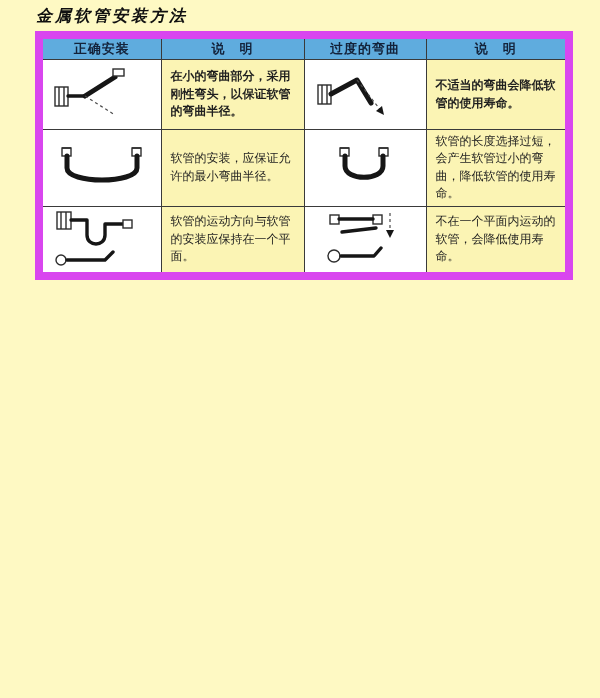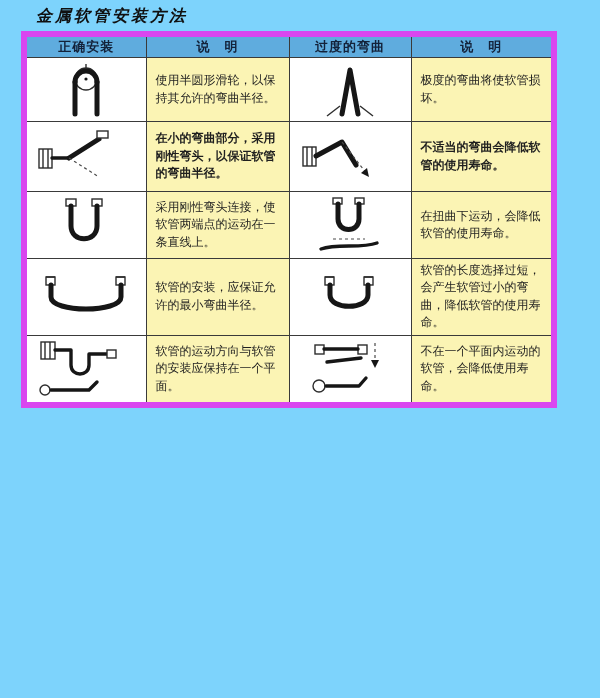--- a/index.html
+++ b/index.html
@@ -1,38 +1,38 @@
 <!DOCTYPE html>
 <html><head>
 <meta charset="utf-8">
 <style>
   html,body { margin:0; padding:0; }
   .page {
     position:relative;
     width:600px; height:698px;
-    background:#7dd3fc;
+    background:#fef9c3;
     font-family:"Liberation Sans", sans-serif;
     overflow:hidden;
     box-sizing:border-box;
   }
   .title {
     margin:6px 0 4px 36px;
     font-family:"DejaVu Serif", serif;
     font-style:italic;
     font-weight:bold;
     font-size:16px;
     letter-spacing:3px;
     color:#101010;
   }
   table.install {
     border-collapse:collapse;
     table-layout:fixed;
-    margin-left:21px;
+    margin-left:35px;
     width:530px;
-    border:6px solid #d946ef;
+    border:8px solid #d946ef;
   }
   table.install th, table.install td {
     border:1px solid #3a3a3a;
     box-sizing:border-box;
   }
   th.hdr {
     background:#5facde;
     height:22px;
     font-size:13px;
     font-weight:bold;
@@ -83,41 +83,20 @@
       <tr>
         <th class="hdr">正确安装</th>
         <th class="hdr">说　明</th>
         <th class="hdr">过度的弯曲</th>
         <th class="hdr">说　明</th>
       </tr>
     </thead>
     <tbody>
 
 
-      <tr style="height:64px;">
-        <td class="img-cell">
-          <svg width="110" height="56" viewBox="0 0 110 56">
-            <path class="thin" d="M55 2 L55 7"></path>
-            <circle class="thin" cx="55" cy="17" r="11"></circle>
-            <circle class="solid" cx="55" cy="17" r="1.6"></circle>
-            <path class="hose" d="M44 20 L44 52"></path>
-            <path class="hose" d="M66 20 L66 52"></path>
-            <path class="hose" d="M44 20 A11 11 0 0 1 66 20"></path>
-          </svg>
-        </td>
-        <td class="desc-cell">使用半圆形滑轮，以保持其允许的弯曲半径。</td>
-        <td class="img-cell">
-          <svg width="110" height="56" viewBox="0 0 110 56">
-            <path class="hose" d="M47 52 L55 8 L63 52"></path>
-            <path class="thin" d="M45 44 L32 54"></path>
-            <path class="thin" d="M65 44 L78 54"></path>
-          </svg>
-        </td>
-        <td class="desc-cell">极度的弯曲将使软管损坏。</td>
-      </tr>
 
 
       <tr style="height:70px;font-weight:bold;">
         <td class="img-cell">
           <svg width="110" height="56" viewBox="0 0 110 56">
             <rect class="fit" x="8" y="20" width="13" height="19"></rect>
             <path class="thin" d="M12 20 L12 39 M17 20 L17 39"></path>
             <path class="hose2" d="M21 29 L38 29"></path>
             <path class="hose" d="M38 29 L68 10"></path>
             <rect class="fit" x="66" y="2" width="11" height="7"></rect>
@@ -131,40 +110,20 @@
             <path class="thin" d="M12 18 L12 37 M17 18 L17 37"></path>
             <path class="hose" d="M21 27 L47 13 L61 36"></path>
             <path class="dash" d="M47 13 L72 45"></path>
             <polygon class="solid" points="74,48 66,44 72,39"></polygon>
           </svg>
         </td>
         <td class="desc-cell">不适当的弯曲会降低软管的使用寿命。</td>
       </tr>
 
 
-      <tr style="height:67px;">
-        <td class="img-cell">
-          <svg width="110" height="56" viewBox="0 0 110 56">
-            <rect class="fit" x="35" y="2" width="10" height="7"></rect>
-            <rect class="fit" x="61" y="2" width="10" height="7"></rect>
-            <path class="hose" d="M40 9 L40 29 C40 46 66 46 66 29 L66 9"></path>
-          </svg>
-        </td>
-        <td class="desc-cell">采用刚性弯头连接，使软管两端点的运动在一条直线上。</td>
-        <td class="img-cell">
-          <svg width="110" height="56" viewBox="0 0 110 56">
-            <rect class="fit" x="38" y="1" width="9" height="6"></rect>
-            <rect class="fit" x="60" y="1" width="9" height="6"></rect>
-            <path class="hose" d="M43 7 L43 22 C43 36 64 36 64 22 L64 7"></path>
-            <path class="dash" d="M38 42 L70 42"></path>
-            <path class="hose2" d="M26 52 C42 46 66 52 82 46"></path>
-          </svg>
-        </td>
-        <td class="desc-cell">在扭曲下运动，会降低软管的使用寿命。</td>
-      </tr>
 
 
       <tr style="height:70px;">
         <td class="img-cell">
           <svg width="110" height="56" viewBox="0 0 110 56">
             <rect class="fit" x="15" y="8" width="9" height="8"></rect>
             <rect class="fit" x="85" y="8" width="9" height="8"></rect>
             <path class="thin" d="M15 8 L24 8 M85 8 L94 8"></path>
             <path class="hose" d="M20 16 L20 28 C20 44 90 44 90 28 L90 16"></path>
           </svg>

